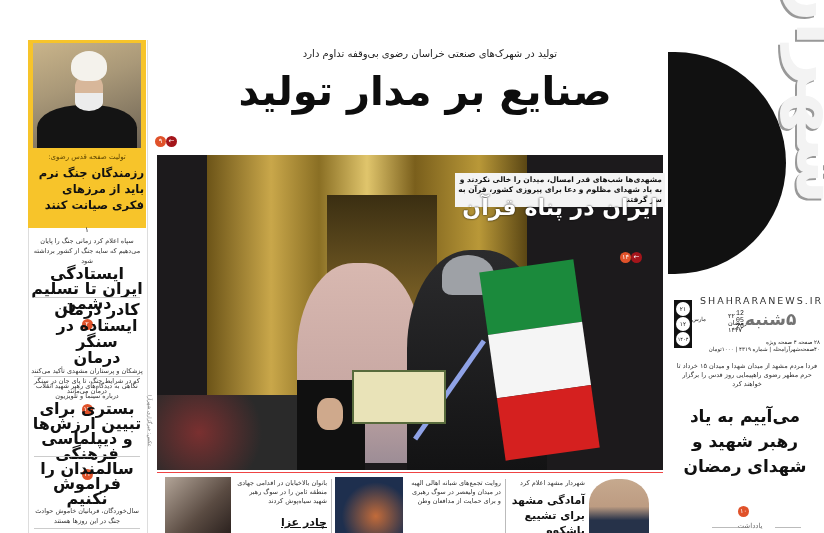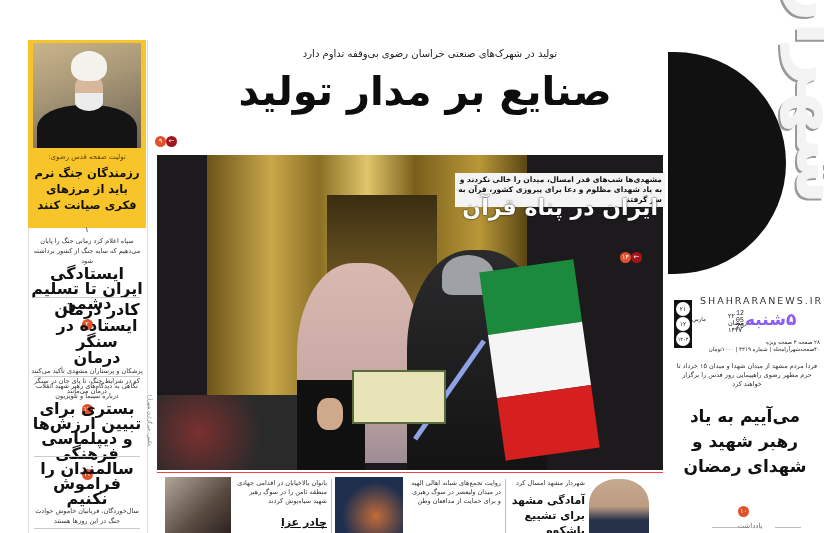--- a/index.html
+++ b/index.html
@@ -9,21 +9,21 @@
 
   
   .leftcol { left:28px; top:40px; width:118px; height:493px; border-left:1px solid #ddd; border-right:1px solid #ddd; }
   .yellowbox { left:28px; top:40px; width:118px; height:188px; background:#f7c42a; }
   .cleric-photo { left:33px; top:43px; width:108px; height:105px; background:linear-gradient(160deg,#c9b48a 0%,#a99878 40%,#6c6253 100%); overflow:hidden; }
   .turban { position:absolute; left:38px; top:8px; width:36px; height:30px; background:#f4f2ec; border-radius:50% 50% 40% 40%; }
   .face { position:absolute; left:42px; top:32px; width:28px; height:30px; background:#d8b79a; border-radius:40%; }
   .beard { position:absolute; left:42px; top:50px; width:28px; height:18px; background:#ececec; border-radius:0 0 50% 50%; }
   .robe { position:absolute; left:4px; top:62px; width:100px; height:50px; background:#141414; border-radius:45% 45% 0 0; }
   .kicker-left { left:30px; top:153px; width:114px; font-size:7px; color:#5a4300; text-align:center; }
-  .headline-left { left:30px; top:165px; width:114px; font-size:11.5px; font-weight:bold; line-height:16px; text-align:center; color:#111; }
+  .headline-left { left:30px; top:165px; width:114px; font-size:11.5px; font-weight:bold; line-height:16px; color:#111; }
   .page-num { font-size:7px; text-align:center; color:#111; }
   .orange-badge { width:11px; height:11px; border-radius:50%; background:#e0522a; color:#fff; font-size:6.5px; line-height:11px; text-align:center; display:inline-block; }
   .red-badge { width:11px; height:11px; border-radius:50%; background:#a4151b; color:#fff; font-size:7px; line-height:11px; text-align:center; display:inline-block; }
   .left-item { left:30px; width:114px; text-align:center; }
   .left-item .sub { font-size:6.5px; color:#333; line-height:10px; }
   .left-item .hd { font-size:16px; font-weight:bold; line-height:15px; color:#111; }
   .sep { left:34px; width:106px; height:1px; background:#ccc; }
 
   
   .kicker-top { left:250px; top:48px; width:360px; text-align:center; font-size:10px; color:#222; }
@@ -53,21 +53,21 @@
   .photo-badges { left:620px; top:244px; }
   .photo-credit { left:143px; top:395px; width:10px; font-size:5px; color:#777; writing-mode:vertical-rl; }
 
   
   .masthead { left:668px; top:40px; width:140px; height:240px; }
   .mast-circle { position:absolute; left:0; top:12px; width:118px; height:222px; background:#111; border-radius:0 120px 120px 0; }
   .mast-letter { position:absolute; color:#f3f3f3; font-weight:bold; text-shadow:2px 2px 0 #999; }
   .site { left:700px; top:295px; font-size:9.5px; letter-spacing:2px; color:#333; direction:ltr;text-align:right; }
   .datebar { left:674px; top:300px; width:18px; height:48px; background:#111; }
   .datebar-c { position:absolute; left:2px; width:14px; height:14px; border-radius:50%; background:#fff; color:#111; font-size:6px; line-height:14px; text-align:center; }
-  .weekday { left:745px; top:309px; font-size:17px; font-weight:bold; color:#8b5cf6;text-align:right; }
+  .weekday { left:745px; top:309px; font-size:17px; font-weight:bold; color:#737373;text-align:right; }
   .hijri { left:728px; top:313px; font-size:6.5px; line-height:7px; text-align:left; color:#222; }
   .greg { left:736px; top:311px; font-size:6.5px; line-height:6.5px; color:#222; direction:ltr;font-family:Liberation Mono, monospace; }
   .small-ar { left:692px; top:316px; font-size:5.5px; color:#222; }
   .issue-line { left:692px; top:339px; width:128px; font-size:5.5px; line-height:7px; color:#222; }
   .right-teaser { left:676px; top:362px; width:142px; font-size:6.5px; line-height:9px; text-align:center; color:#333; }
   .right-headline { left:672px; top:404px; width:146px; text-align:center; font-size:17px; font-weight:bold; line-height:25px; color:#111; }
   .right-badge { left:738px; top:498px; }
   .note-label { left:700px; top:522px; width:100px; text-align:center; font-size:7px; color:#666; }
   .note-line { top:527px; height:1px; background:#bbb; width:26px; }
 
@@ -193,16 +193,16 @@
 <div class="abs note-label">یادداشت</div>
 
 <div class="abs bottom-strip">
   <div class="thumb thumb1"></div>
   <div class="bot-text" style="left:78px;top:6px;width:92px;">بانوان بالاخیابان در اقدامی جهادی منطقه ثامن را در سوگ رهبر شهید سیاه‌پوش کردند</div>
   <div class="bot-hd" style="left:78px;top:42px;width:92px;text-decoration:underline;">چادر عزا</div>
   <div class="vdiv" style="left:174px;"></div>
   <div class="thumb thumb2"></div>
   <div class="bot-text" style="left:252px;top:6px;width:92px;">روایت تجمع‌های شبانه اهالی الهیه در میدان ولیعصر در سوگ رهبری و برای حمایت از مدافعان وطن</div>
   <div class="vdiv" style="left:348px;"></div>
-  <div class="bot-text" style="left:352px;top:6px;width:76px;">شهردار مشهد امسال کرد</div>
+  <div class="bot-text" style="left:352px;top:6px;width:76px;">شهردار مشهد اعلام کرد</div>
   <div class="bot-hd" style="left:352px;top:20px;width:76px;">آمادگی مشهد برای تشییع باشکوه</div>
   <div class="mayor"></div>
 </div>
 
 </body></html>

